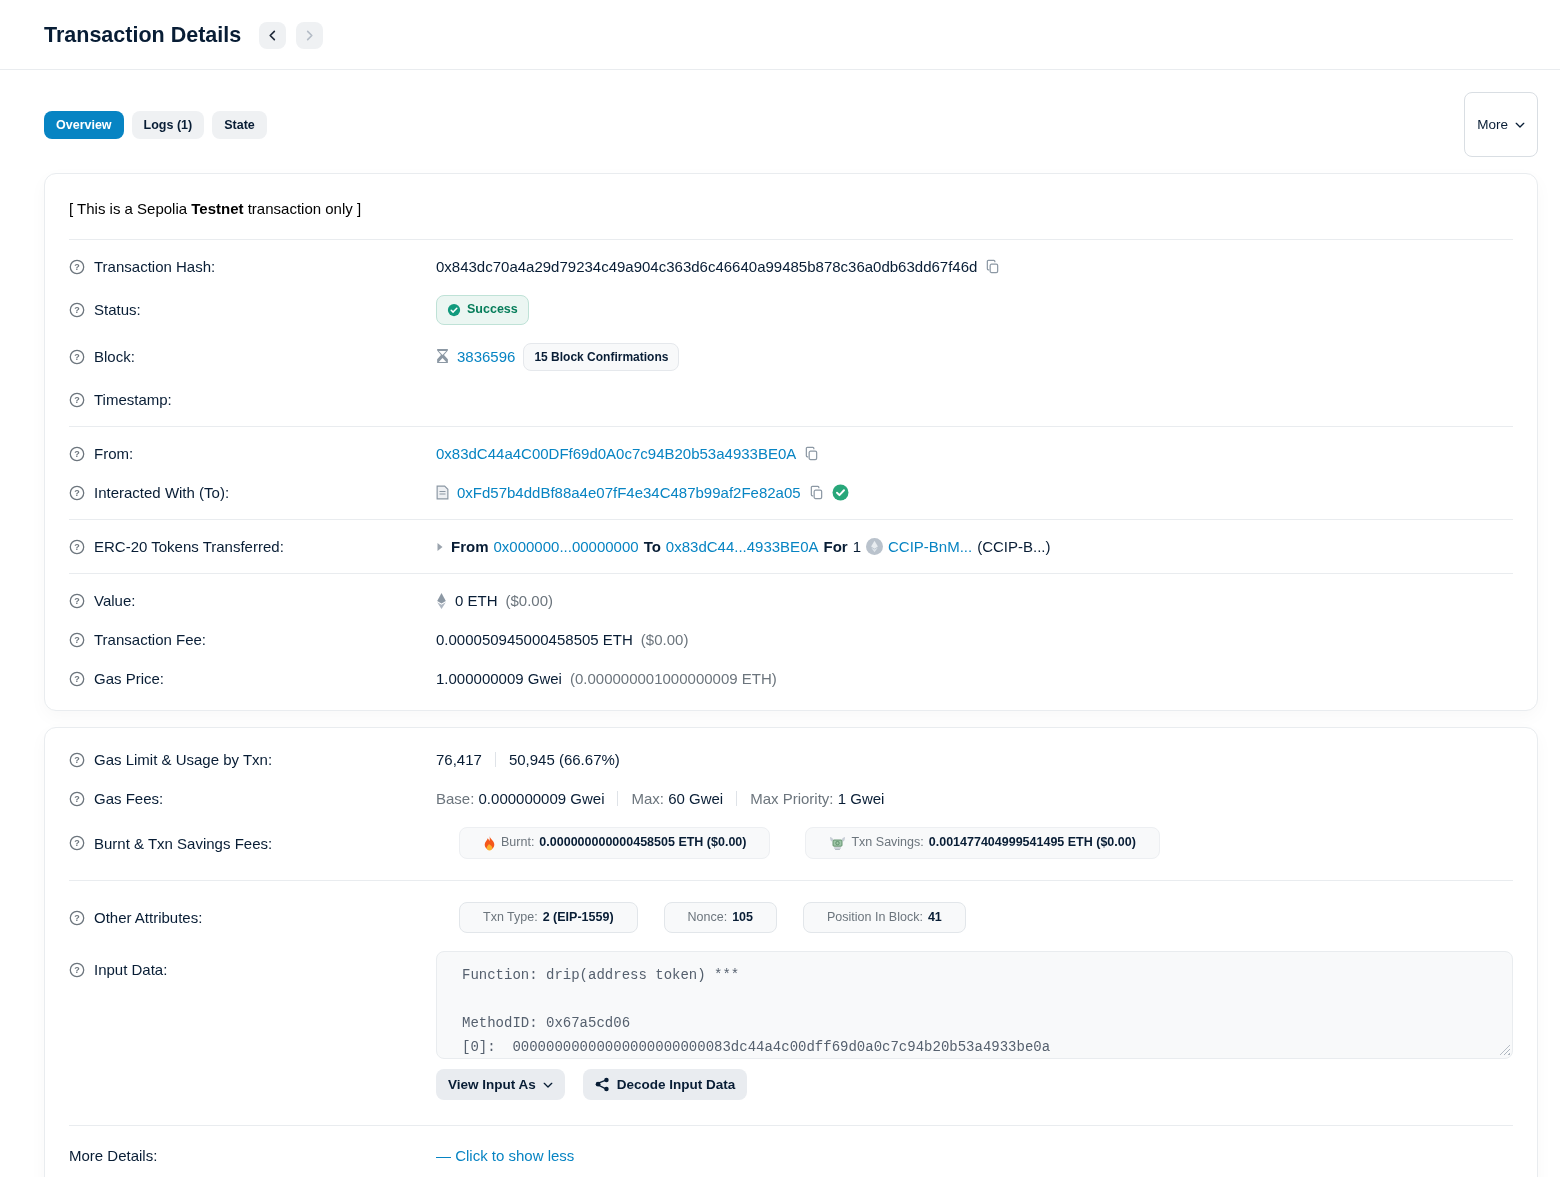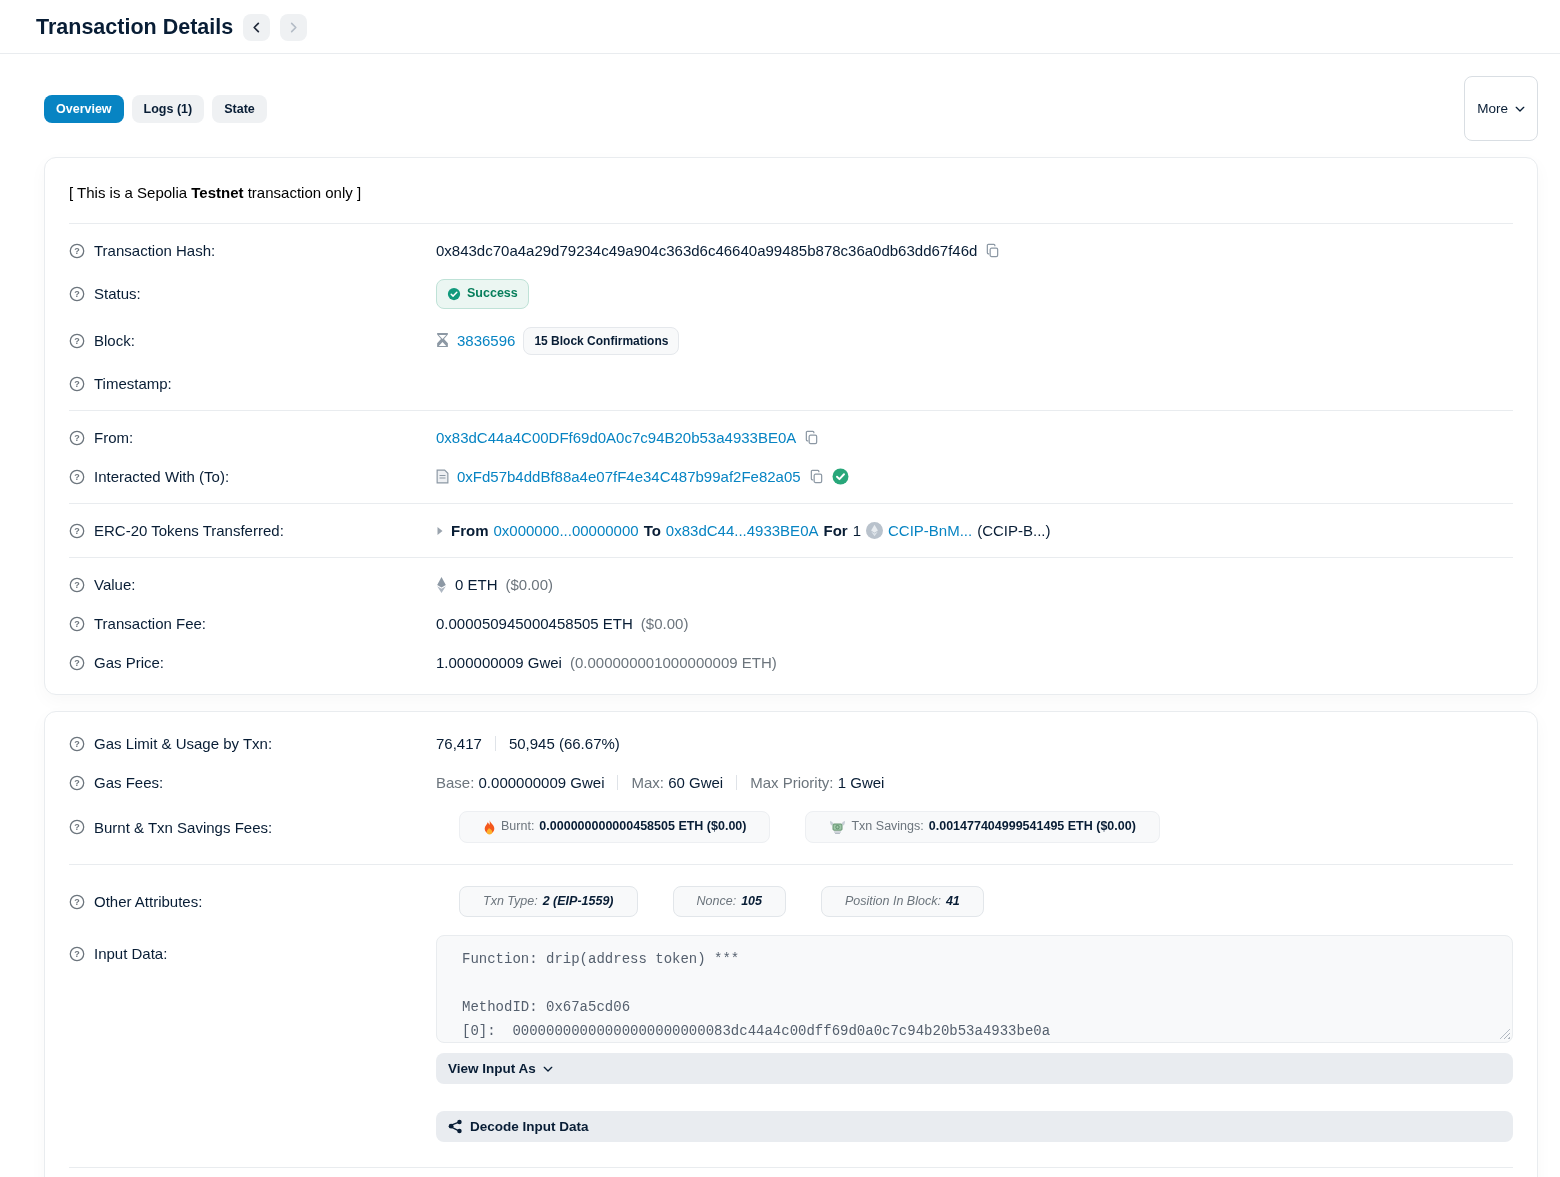--- a/index.html
+++ b/index.html
@@ -5,21 +5,21 @@
   * { box-sizing: border-box; }
   html,body { margin:0; padding:0; }
   body {
     width:1560px; min-height:1177px;
     font-family:"Liberation Sans", sans-serif;
     font-size:15px; line-height:1.4;
     color:#081d35; background:#ffffff;
   }
   
   .page-header { display:flex; align-items:center; gap:10px; padding:12px 22px 11px 36px; border-bottom:1px solid #e9ecef; }
-  .page-title { font-size:21.5px; font-weight:700; margin:0; }
+  .page-title { font-size:21.5px; font-weight:700; margin:8px; }
   .nav-btn { width:27px; height:27px; border:none; border-radius:8px; background:#eff1f3; display:flex; align-items:center; justify-content:center; cursor:pointer; padding:0; }
   .nav-btn svg { display:block; }
   
   .toolbar { display:flex; align-items:center; padding:22px 22px 0 44px; }
   .tab { border:none; border-radius:8px; padding:7px 12px; margin-right:8px; font-family:inherit; font-size:12.5px; font-weight:700; color:#081d35; background:#eff1f3; cursor:pointer; }
   .tab.active { background:#0784c3; color:#fff; }
   .more-btn { margin-left:auto; display:flex; align-items:center; gap:7px; background:#fff; border:1px solid #d9dee3; border-radius:8px; padding:24px 12px; font-family:inherit; font-size:13.5px; color:#081d35; cursor:pointer; }
   
   .card { background:#fff; border:1px solid #e9ecef; border-radius:12px; margin:16px 22px 0 44px; padding:8px 24px 12px; box-shadow:0 6px 18px rgba(0,0,0,.03); }
   .divider { border:0; border-top:1px solid #e9ecef; margin:7px 0; }
@@ -42,21 +42,21 @@
   .badge-gray { background:#f8f9fa; border:1px solid #e5e8ec; border-radius:8px; padding:5px 10px; font-size:12px; font-weight:700; color:#081d35; }
   .chip { display:inline-flex; align-items:center; gap:5px; background:#f8f9fa; border:1px solid #edeff2; border-radius:8px; padding:6px 23px; font-size:12.5px;margin-left:23px; }
   .chip .lbl { color:#6c757d; }
   .chip .val { font-weight:700; color:#081d35; }
   .attr-chip { border-color:#e2e6ea; }
   
   .input-col { flex:1; min-width:0; }
   .input-wrap { position:relative; }
   .input-data { width:100%; height:108px; background:#f8f9fa; border:1px solid #e9ecef; border-radius:8px; padding:12px 25px; font-family:"Liberation Mono", monospace; font-size:14px; line-height:1.7; color:#55606e; resize:none; overflow:hidden; display:block; }
   .grip { position:absolute; right:3px; bottom:4px; width:11px; height:11px; background:repeating-linear-gradient(135deg, transparent 0 2px, #aeb6bf 2px 3px); clip-path:polygon(100% 0, 100% 100%, 0 100%); pointer-events:none; }
-  .input-actions { display:flex; gap:27px; margin-top:10px;flex-direction:column; }
+  .input-actions { display:flex; gap:18px; margin-top:10px; }
   .btn { display:inline-flex; align-items:center; gap:7px; background:#e9ecf0; border:none; border-radius:8px; padding:8px 12px; font-family:inherit; font-size:13.5px; font-weight:600; color:#081d35; cursor:pointer; }
 </style>
 </head>
 <body>
 
 <div class="page-header">
   <h1 class="page-title">Transaction Details</h1>
   <button class="nav-btn">
     <span class="icon">
       <svg width="11" height="11" viewBox="0 0 12 12">
@@ -405,21 +405,21 @@
   <div class="row">
     <div class="row-label">
       <span class="icon">
         <svg width="16" height="16" viewBox="0 0 16 16">
             <circle cx="8" cy="8" r="6.7" fill="none" stroke="#6c757d" stroke-width="1.3"></circle>
             <text x="8" y="11" text-anchor="middle" font-size="9" font-weight="bold" fill="#6c757d">?</text>
           </svg>
       </span>
       <span>Other Attributes:</span>
     </div>
-    <div class="row-value" style="gap:12px;font-style:italic;">
+    <div class="row-value" style="gap:3px;">
       <span class="chip attr-chip">
         <span class="lbl">Txn Type:</span>
         <span class="val">2 (EIP-1559)</span>
       </span>
       <span class="chip attr-chip">
         <span class="lbl">Nonce:</span>
         <span class="val">105</span>
       </span>
       <span class="chip attr-chip">
         <span class="lbl">Position In Block:</span>

